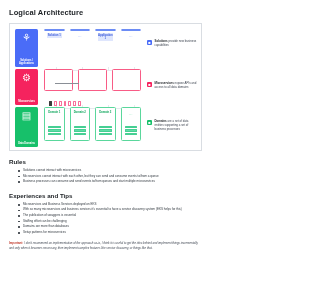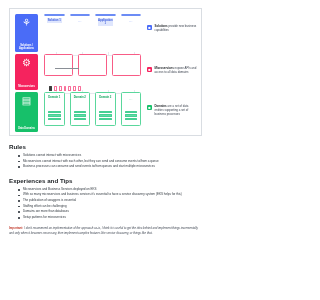--- a/index.html
+++ b/index.html
@@ -201,20 +201,21 @@
     font-style: italic;
     color: #3d4450;
   }
   .note b { color: #c0392b; font-style: italic; }
 </style>
 </head>
 <body>
 
 <div class="page">
 
+  <h1 class="section-title">Logical Architecture</h1>
 
   <div class="diagram">
 
     <div class="conn h-line" style="left:40px; right:62px; top:46px;"></div>
     <div class="conn v-line" style="left:46px; top:43px; height:4px;"></div>
     <div class="conn v-line" style="left:72px; top:43px; height:4px;"></div>
     <div class="conn v-line" style="left:98px; top:43px; height:4px;"></div>
     <div class="conn v-line" style="left:124px; top:43px; height:4px;"></div>
 
     <div class="conn h-line" style="left:40px; right:62px; top:84px;"></div>

